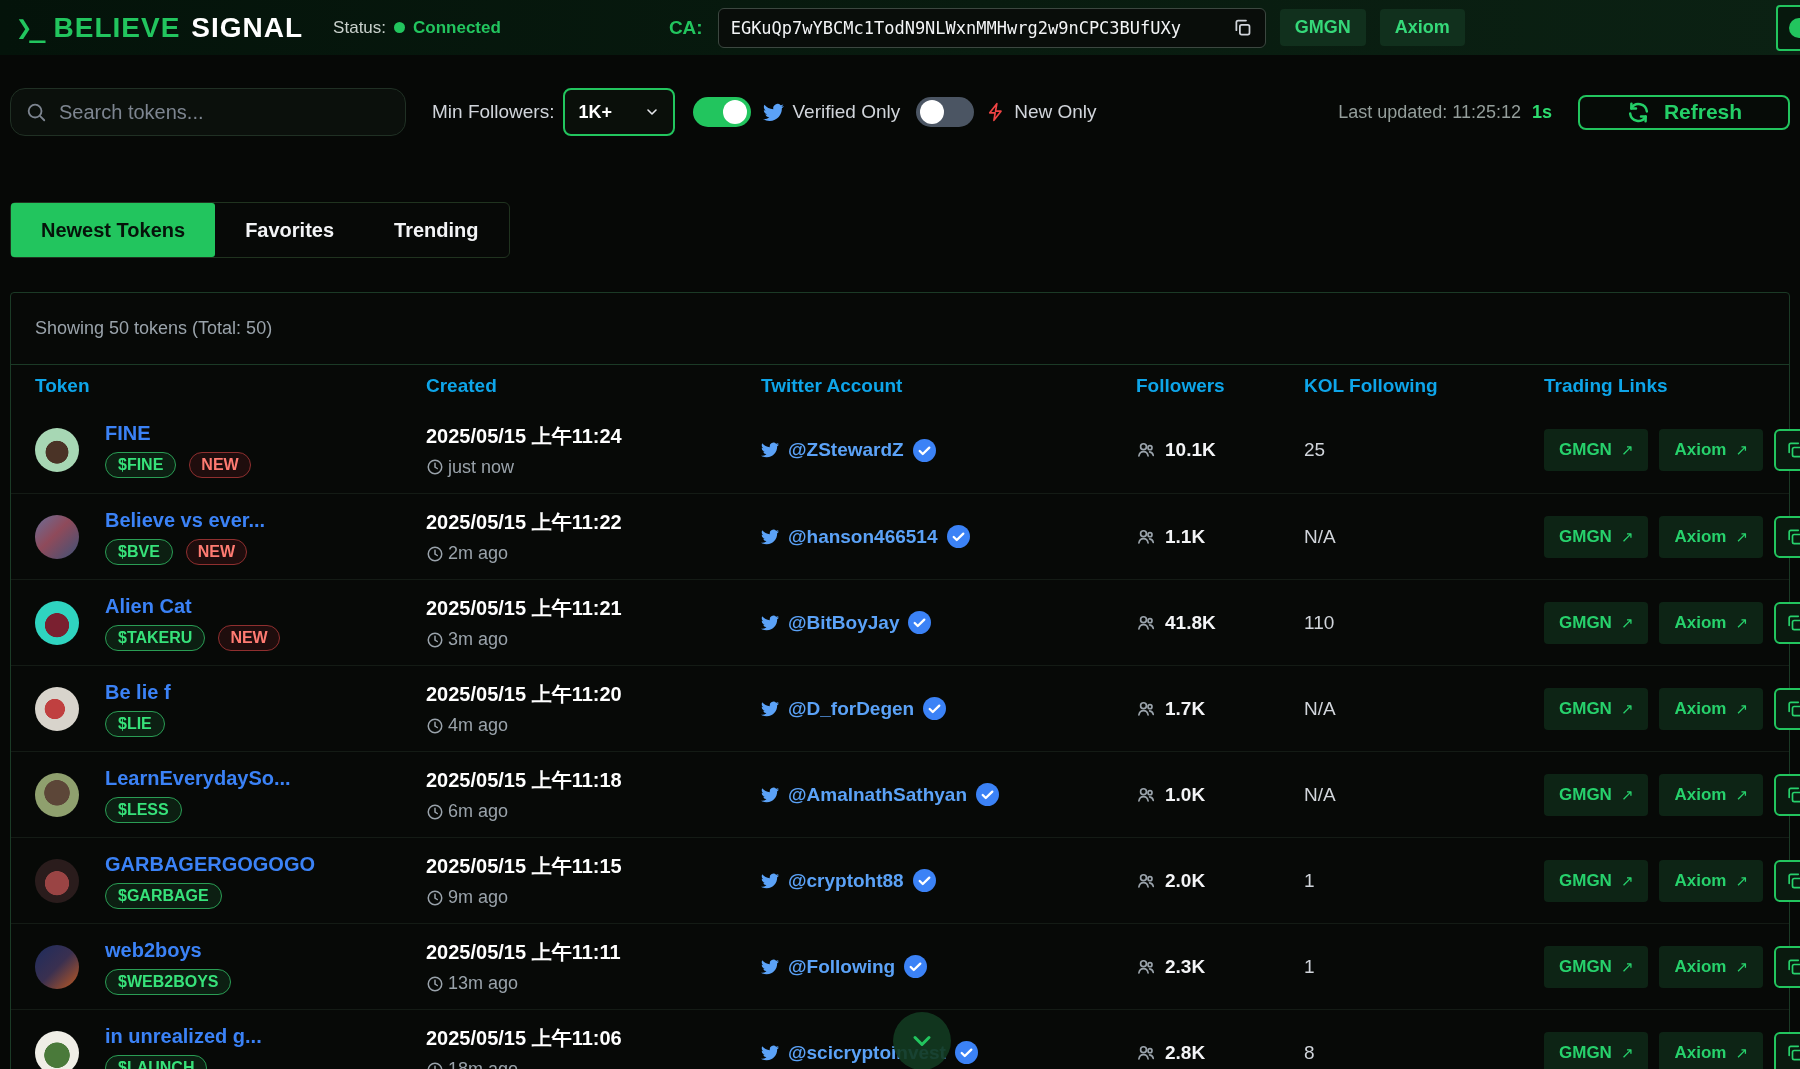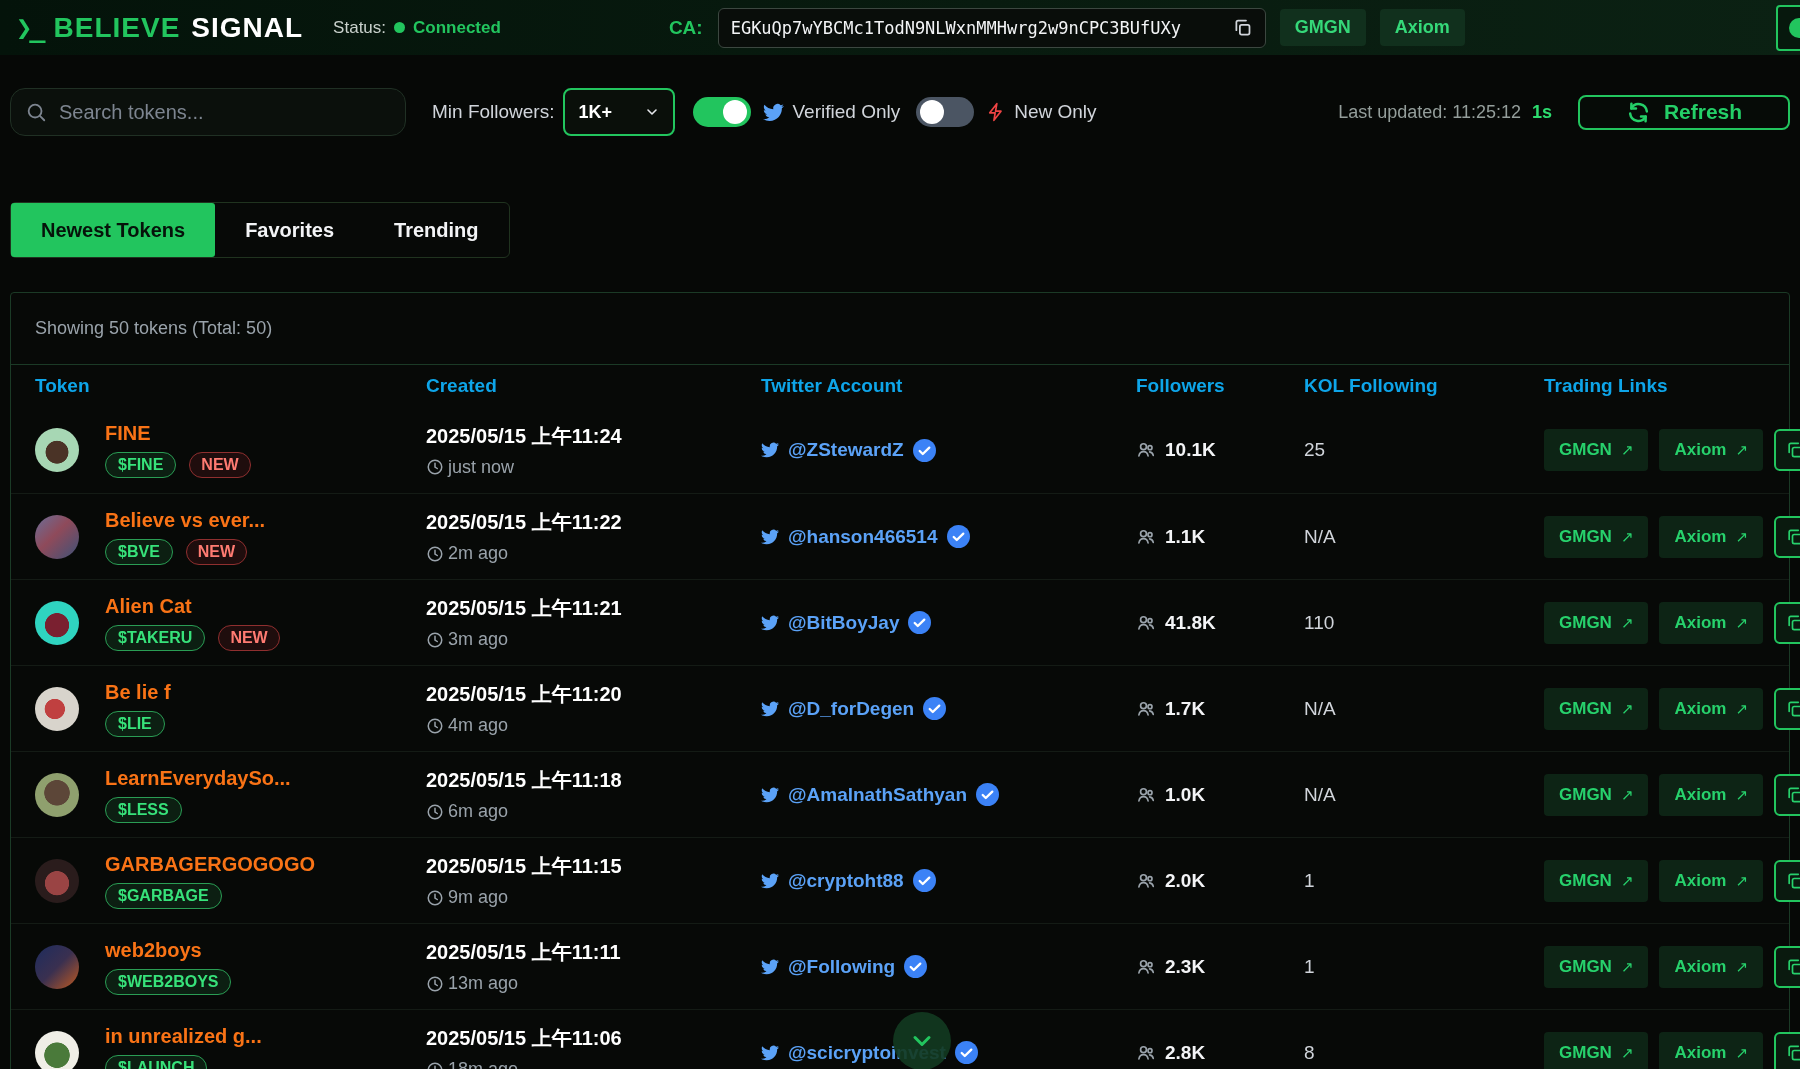--- a/index.html
+++ b/index.html
@@ -83,21 +83,21 @@
   .thead, .trow {
     display:grid; grid-template-columns:391px 335px 375px 168px 240px 1fr;
     align-items:center; padding:0 24px;
   }
   .thead { height:42px; font-size:19px; font-weight:700; color:#0ea5e9; }
   .th-trading { text-align:left; }
   .trow { height:86px; border-top:1px solid #141b15; }
   .trow:first-of-type { border-top:none; }
   .token-cell { display:flex; align-items:center; gap:26px; }
   .avatar { width:44px; height:44px; border-radius:50%; flex:none; }
-  .token-name { font-size:20px; font-weight:700; color:#f97316; }
+  .token-name { font-size:20px; font-weight:700; color:#3b82f6; }
   .badges { display:flex; gap:13px; margin-top:7px; }
   .badge { height:26px; display:inline-flex; align-items:center; border-radius:13px; font-size:16px; font-weight:700; }
   .badge.ticker { padding:0 12px; color:#37e27a; border:1px solid #2a9d54; background:#0c1f12; }
   .badge.new    { padding:0 11px; color:#ff7b72; border:1px solid #8f2f2f; background:#1f0d0d; }
   .created-date { font-size:20px; font-weight:700; color:#ffffff; }
   .ago-row { display:flex; align-items:center; gap:4px; margin-top:7px; color:#9aa3ab; font-size:18px; }
   .tw-cell { display:flex; align-items:center; gap:9px; }
   .tw-handle { color:#5ba2f7; font-size:19px; font-weight:700; }
   .followers-cell { display:flex; align-items:center; gap:9px; font-size:19px; font-weight:700; color:#f3f4f6; }
   .kol-cell { font-size:19px; color:#d1d5db; }

